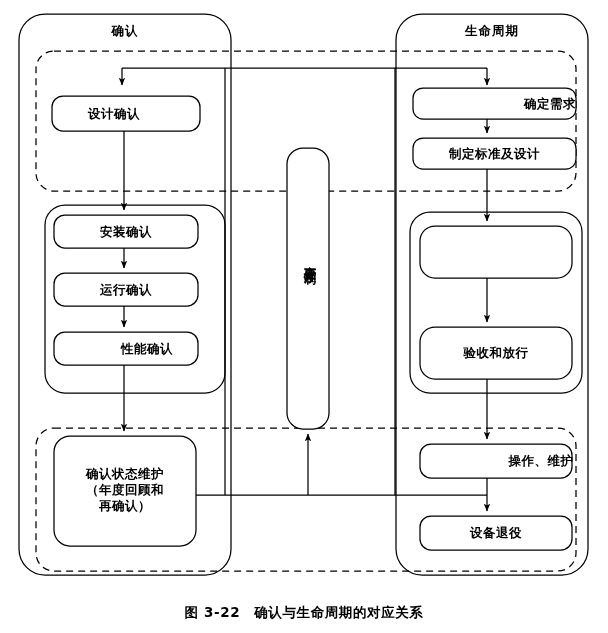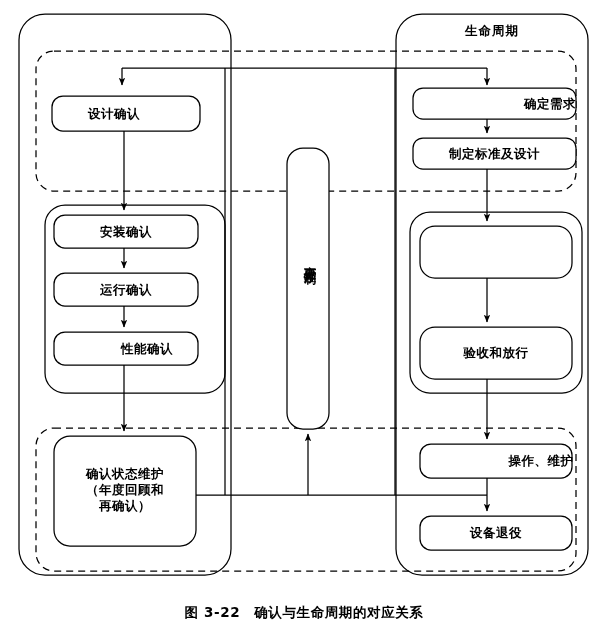--- a/index.html
+++ b/index.html
@@ -102,20 +102,21 @@
 
       <path d="M487,119 L487,133" marker-end="url(#arrow)"></path>
       <path d="M487,169 L487,221" marker-end="url(#arrow)"></path>
       <path d="M487,278 L487,322" marker-end="url(#arrow)"></path>
       <path d="M487,379 L487,439" marker-end="url(#arrow)"></path>
       <path d="M487,478 L487,511" marker-end="url(#arrow)"></path>
 
     </g>
   </svg>
 
+  <div class="lbl panel-title" style="left:19px;top:23px;width:212px;">确认</div>
   <div class="lbl panel-title" style="left:396px;top:23px;width:192px;">生命周期</div>
 
   <div class="lbl" style="left:52px;top:106px;width:124px;">设计确认</div>
   <div class="lbl" style="left:54px;top:224px;width:144px;">安装确认</div>
   <div class="lbl" style="left:54px;top:282px;width:144px;">运行确认</div>
   <div class="lbl" style="left:54px;top:341px;width:144px;padding-left:21px;">性能确认</div>
 
   <div class="lbl" style="left:54px;top:466px;width:142px;">确认状态维护</div>
   <div class="lbl" style="left:54px;top:482px;width:142px;">（年度回顾和</div>
   <div class="lbl" style="left:54px;top:498px;width:142px;">再确认）</div>

